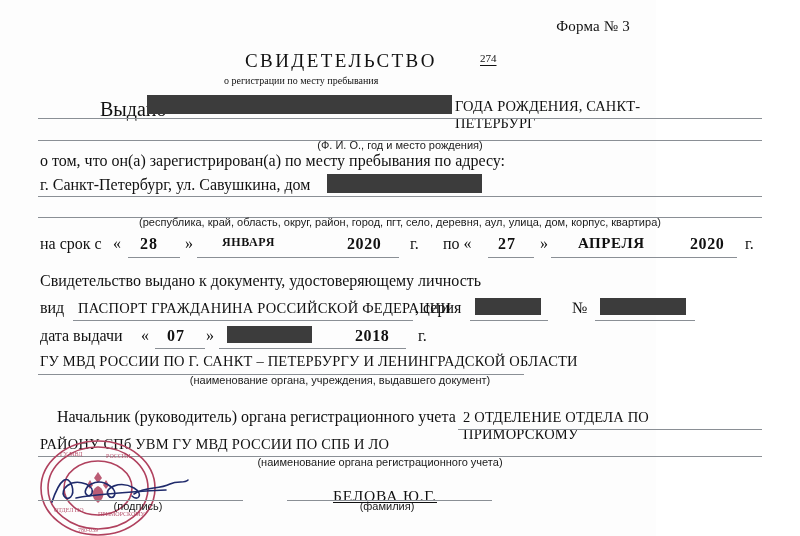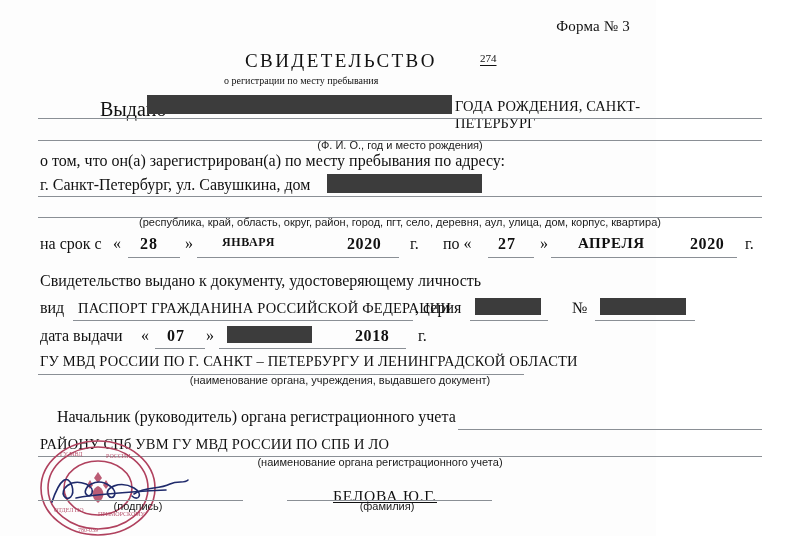--- a/index.html
+++ b/index.html
@@ -185,20 +185,21 @@
   <div class="line-text" style="left:355px; top:327px; font-weight:bold; letter-spacing:0.6px;">2018</div>
   <div class="line-text" style="left:418px; top:327px;">г.</div>
   <div class="rule" style="left:155px; top:348px; width:50px;"></div>
   <div class="rule" style="left:219px; top:348px; width:187px;"></div>
 
   <div class="line-text" style="left:40px; top:353px; font-size:14.5px; letter-spacing:0.2px;">ГУ  МВД  РОССИИ  ПО  Г. САНКТ – ПЕТЕРБУРГУ  И  ЛЕНИНГРАДСКОЙ ОБЛАСТИ</div>
   <div class="rule" style="left:38px; top:374px; width:486px;"></div>
   <div class="caption" style="left:150px; top:374px; width:380px;">(наименование органа, учреждения, выдавшего документ)</div>
 
   <div class="line-text" style="left:40px; top:408px;margin-left:17px;">Начальник (руководитель) органа регистрационного учета</div>
+  <div class="line-text" style="left:463px; top:409px; font-size:14.5px; letter-spacing:0.2px;">2 ОТДЕЛЕНИЕ ОТДЕЛА  ПО ПРИМОРСКОМУ</div>
   <div class="rule" style="left:458px; top:429px; width:304px;"></div>
 
   <div class="line-text" style="left:40px; top:436px; font-size:14.5px; letter-spacing:0.2px;">РАЙОНУ  СПб  УВМ  ГУ  МВД  РОССИИ  ПО  СПБ  И  ЛО</div>
   <div class="rule" style="left:38px; top:456px; width:724px;"></div>
   <div class="caption" style="left:150px; top:456px; width:460px;">(наименование органа регистрационного учета)</div>
 
   <div class="seal">
     <svg width="120" height="96" viewBox="0 0 120 96">
       <g fill="none" stroke="#b0415e" stroke-width="1.6">
         <ellipse cx="60" cy="48" rx="57" ry="47"></ellipse>

